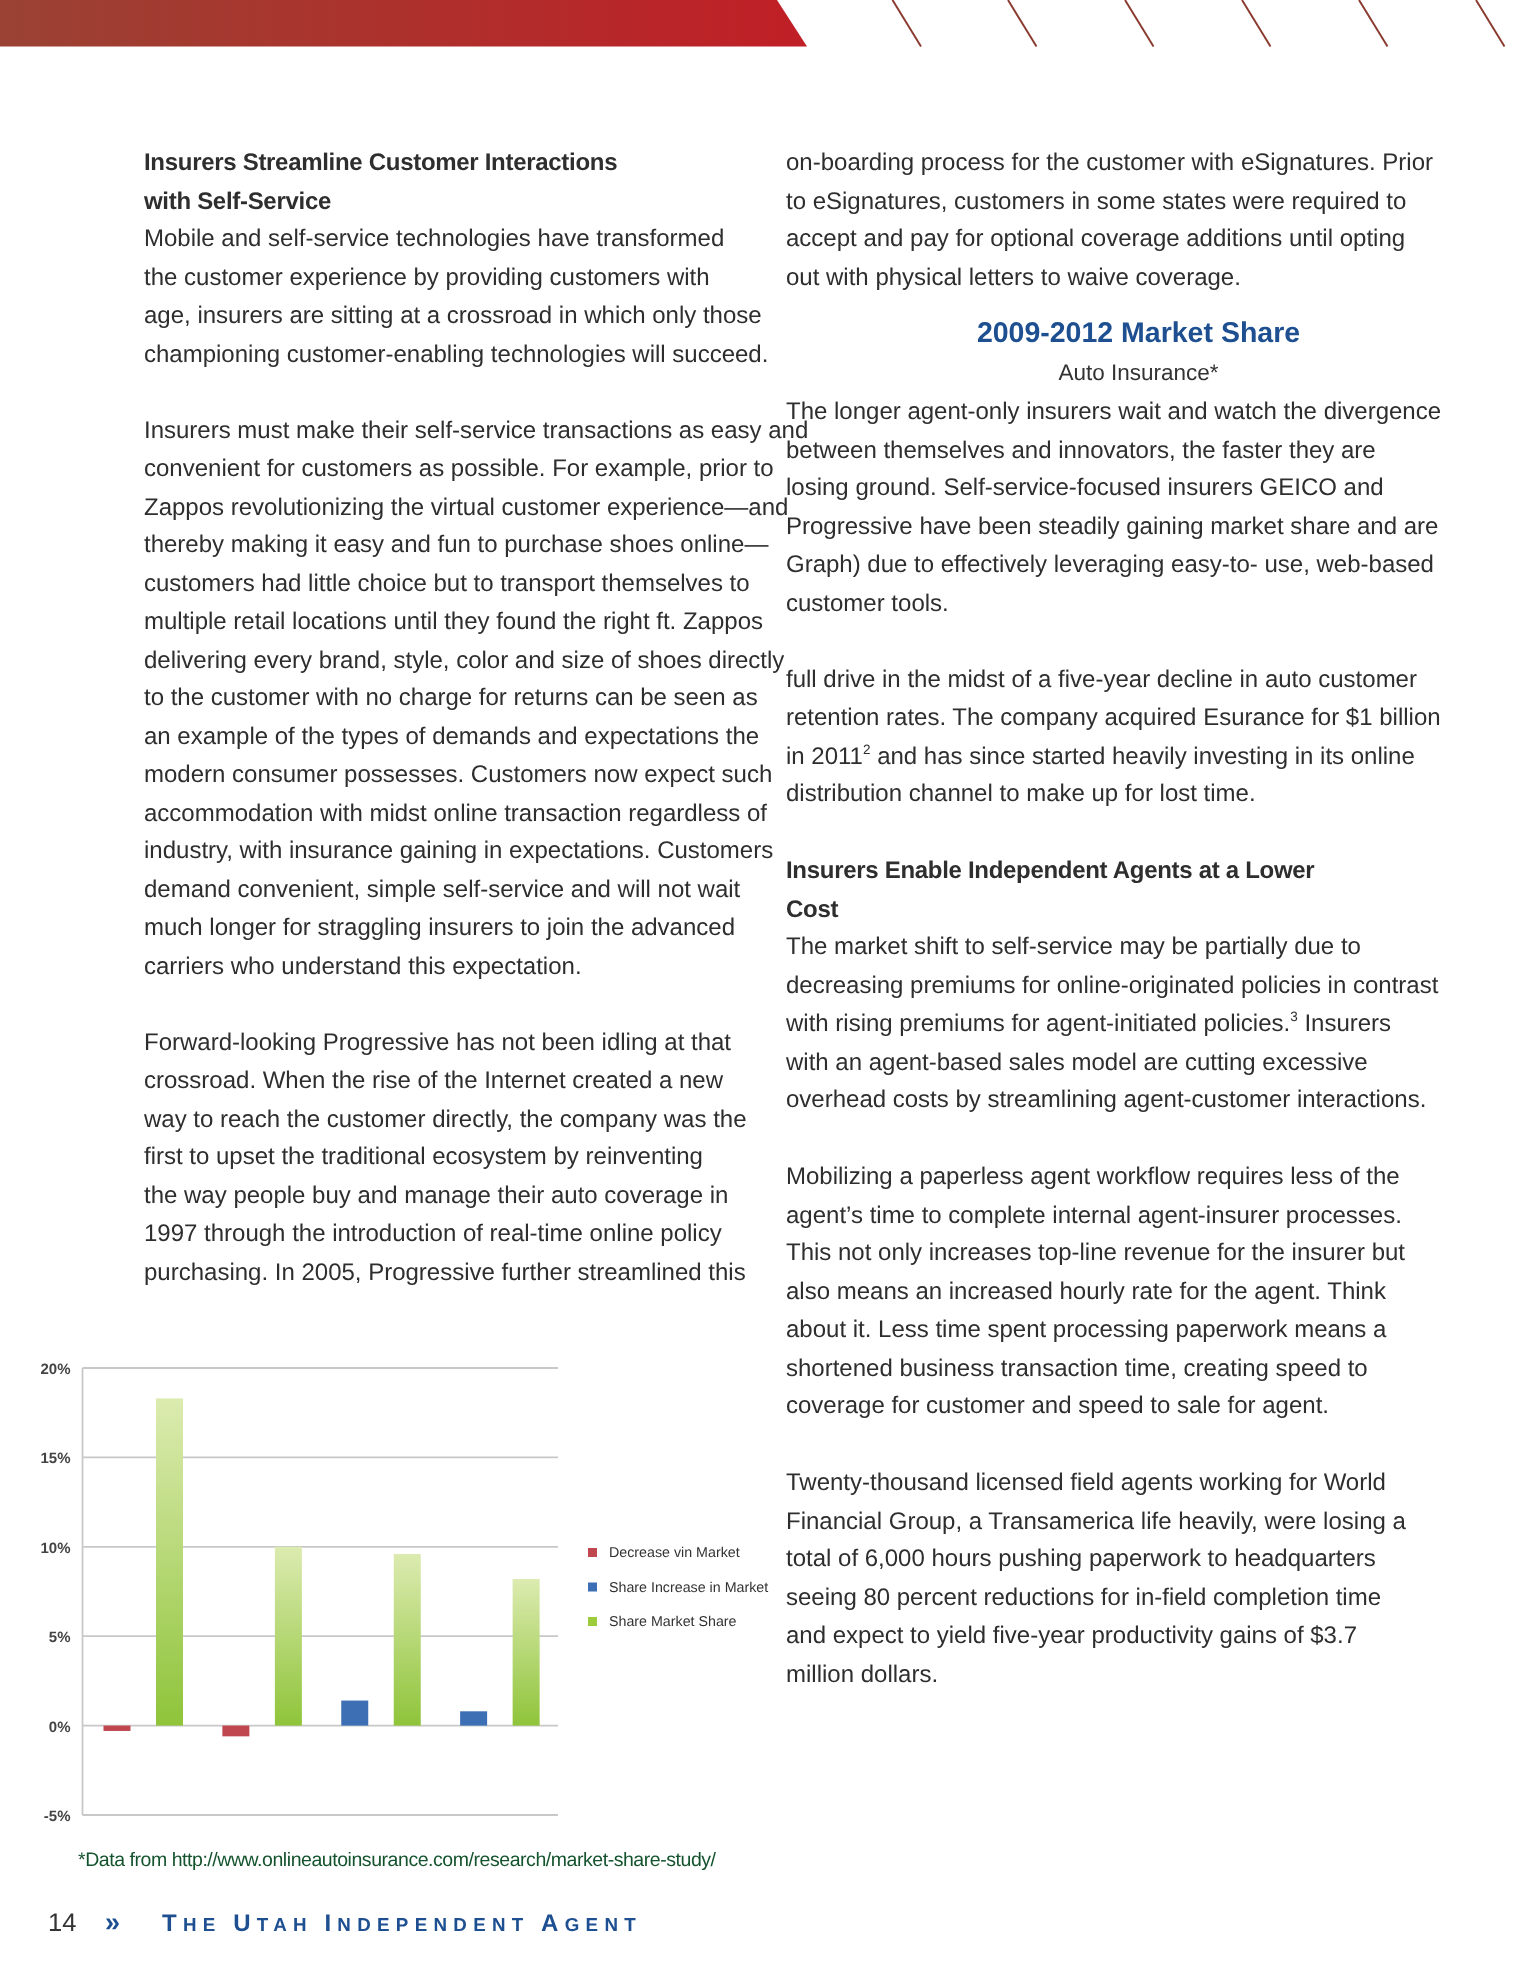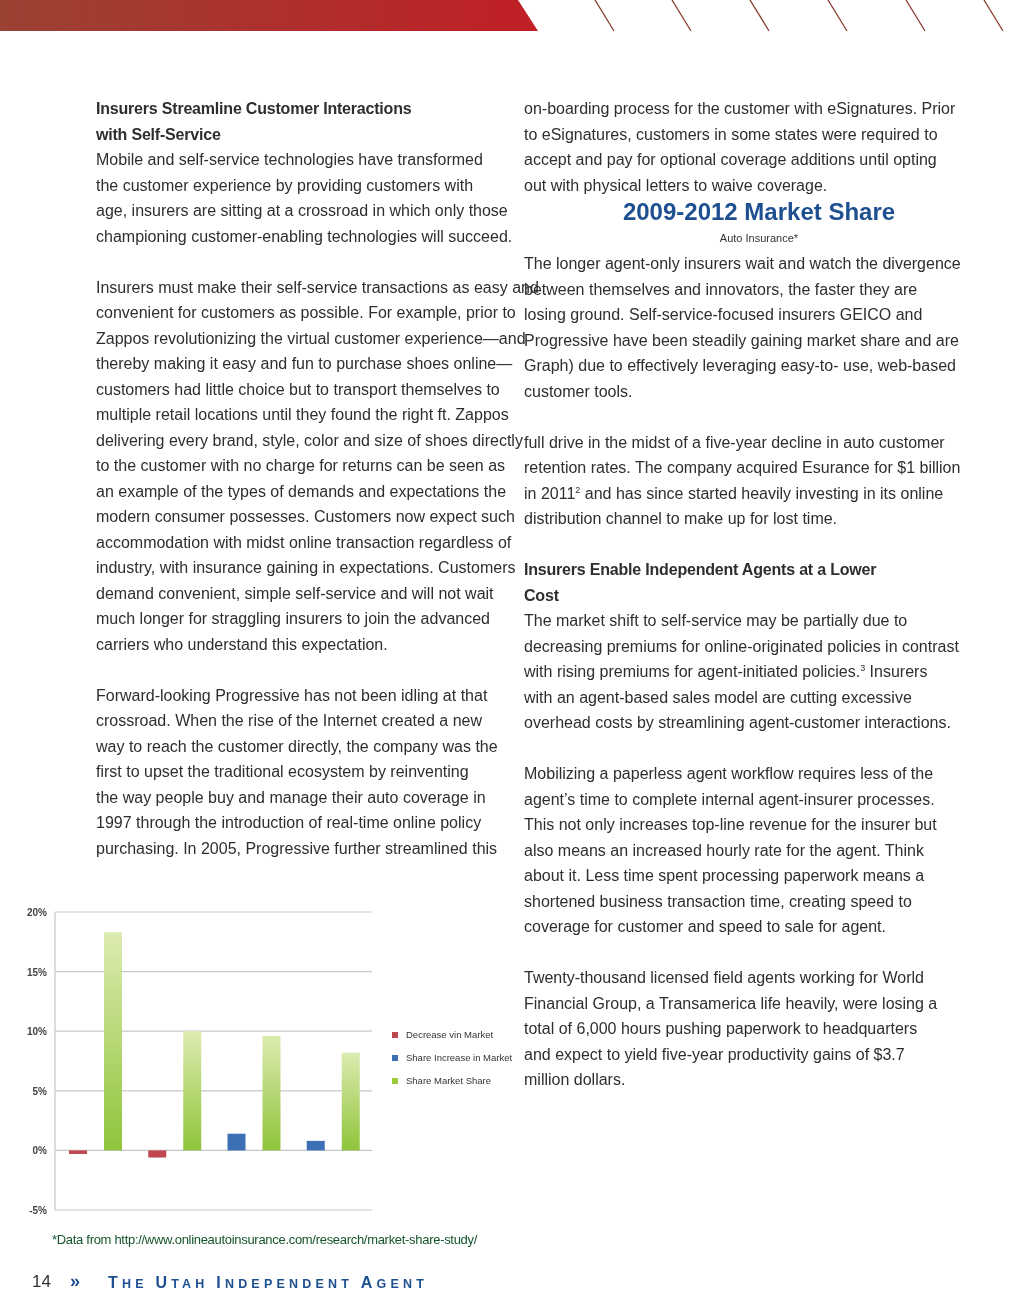--- a/index.html
+++ b/index.html
@@ -4,22 +4,22 @@
 <style>
   html, body { margin:0; padding:0; background:#ffffff; }
   body { width:1024px; height:1314px; position:relative; overflow:hidden; font-family:"Liberation Sans", sans-serif; color:#2b2b2b; }
   .topbar { position:absolute; left:0; top:0; width:1024px; height:32px; }
   .col { position:absolute; top:96px; }
   .col-left { left:48px; width:470px;margin-left:48px; }
   .col-right { left:524px; width:470px; }
   .heading { color:#1d4f91; font-weight:bold; font-size:19.5px; line-height:25.5px; margin:0; letter-spacing:-0.2px; }
   .line { font-size:16px; line-height:25.5px; white-space:nowrap; display:block; color:#2e2e2e; }
   .gap { height:25.5px; }
-  .chart-title { text-align:center; color:#1d4f91; font-weight:bold; font-size:24px; line-height:26px; margin-top:1px; }
-  .chart-subtitle { text-align:center; font-size:11px; line-height:26px; color:#333; }
+  .chart-title { text-align:center; color:#1d4f91; font-weight:bold; font-size:19px; line-height:26px; margin-top:12px; }
+  .chart-subtitle { text-align:center; font-size:15px; line-height:26px; color:#333; }
   sup { font-size:9px; line-height:0; }
   .chart { position:absolute; left:0; top:898px; width:520px; height:330px; }
   .footnote { position:absolute; left:52px; top:1232px; font-size:13px; color:#14532d; letter-spacing:-0.3px; }
   .footer { position:absolute; left:32px; top:1268px; height:24px; display:flex; align-items:flex-end; }
   .page-num { font-size:17px; color:#333; width:38px; }
   .chev { color:#1d4f91; font-weight:bold; font-size:18px; margin-right:28px; }
   .mag-title { color:#1d4f91; font-size:12.5px; letter-spacing:4.2px; font-weight:bold; font-variant:small-caps; }
   .mag-title span.big { font-size:16px; }
 </style>
 </head>
@@ -128,20 +128,21 @@
     <span class="line">also means an increased hourly rate for the agent. Think</span>
     <span class="line">about it. Less time spent processing paperwork means a</span>
     <span class="line">shortened business transaction time, creating speed to</span>
     <span class="line">coverage for customer and speed to sale for agent.</span>
   </div>
   <div class="gap"></div>
   <div>
     <span class="line">Twenty-thousand licensed ﬁeld agents working for World</span>
     <span class="line">Financial Group, a Transamerica life heavily, were losing a</span>
     <span class="line">total of 6,000 hours pushing paperwork to headquarters</span>
+    <span class="line">seeing 80  percent  reductions  for  in-ﬁeld  completion  time</span>
     <span class="line">and  expect  to  yield ﬁve-year productivity gains of $3.7</span>
     <span class="line">million dollars.</span>
   </div>
 </div>
 
 <svg class="chart" id="chart" width="520" height="330" viewBox="0 0 520 330">
     <defs>
       <linearGradient id="greenGrad" x1="0" x2="0" y1="0" y2="1">
         <stop offset="0" stop-color="#dcebb0"></stop>
         <stop offset="1" stop-color="#8fc43a"></stop>

